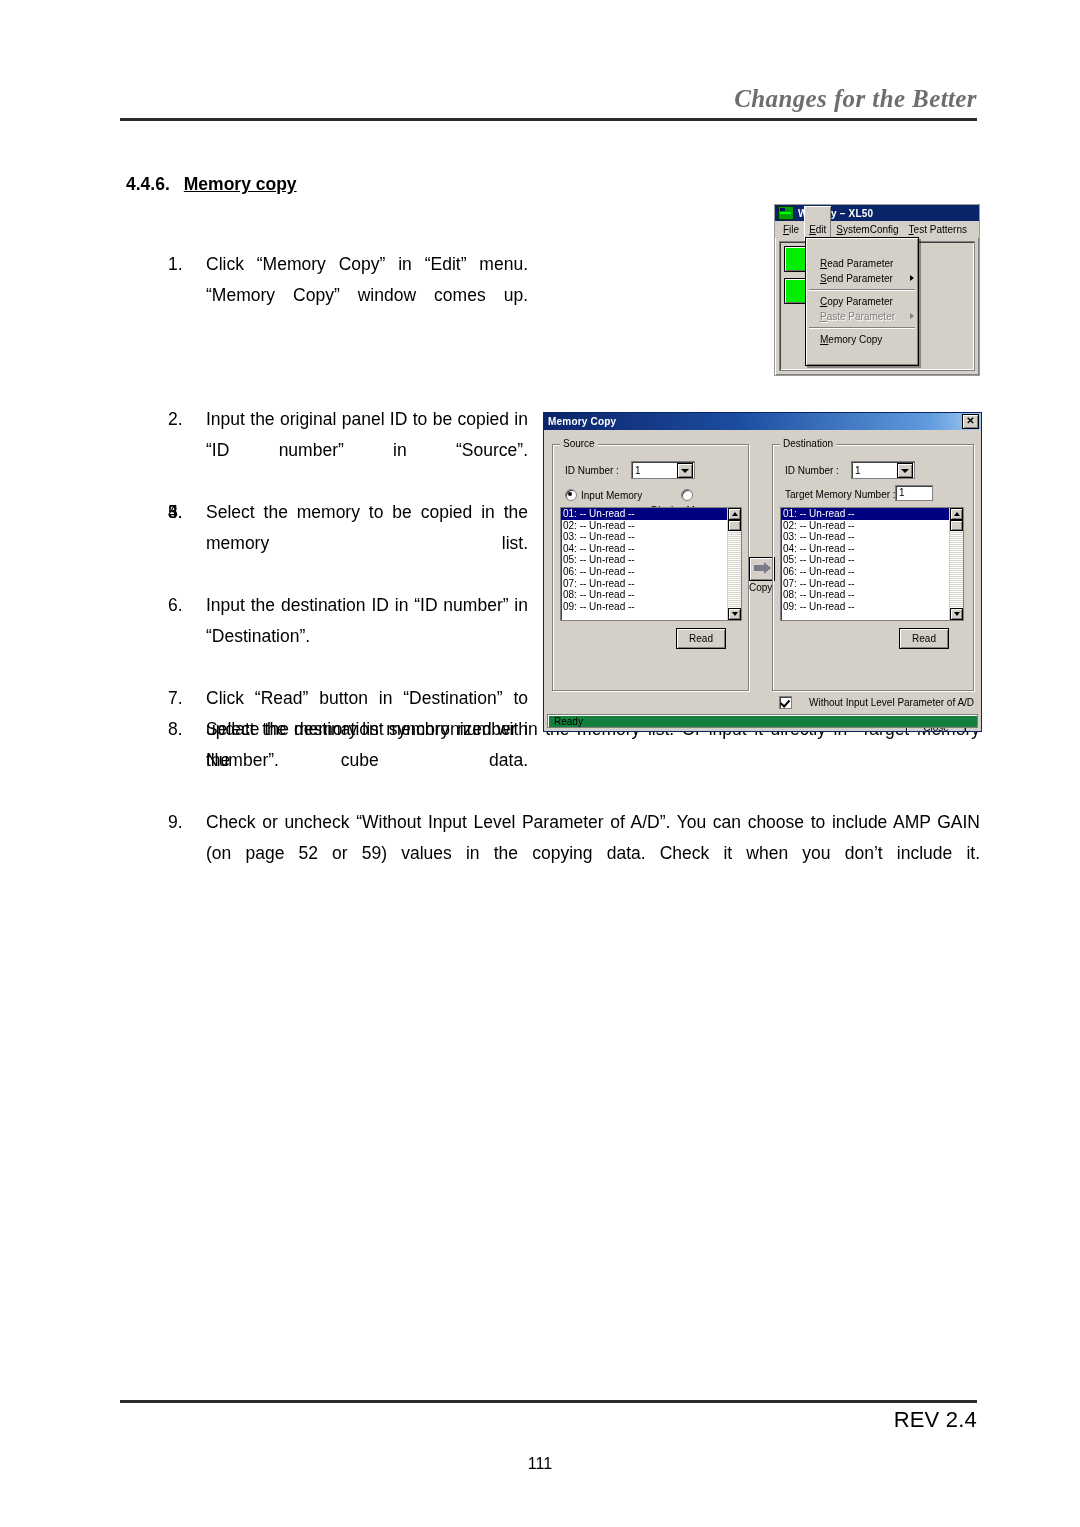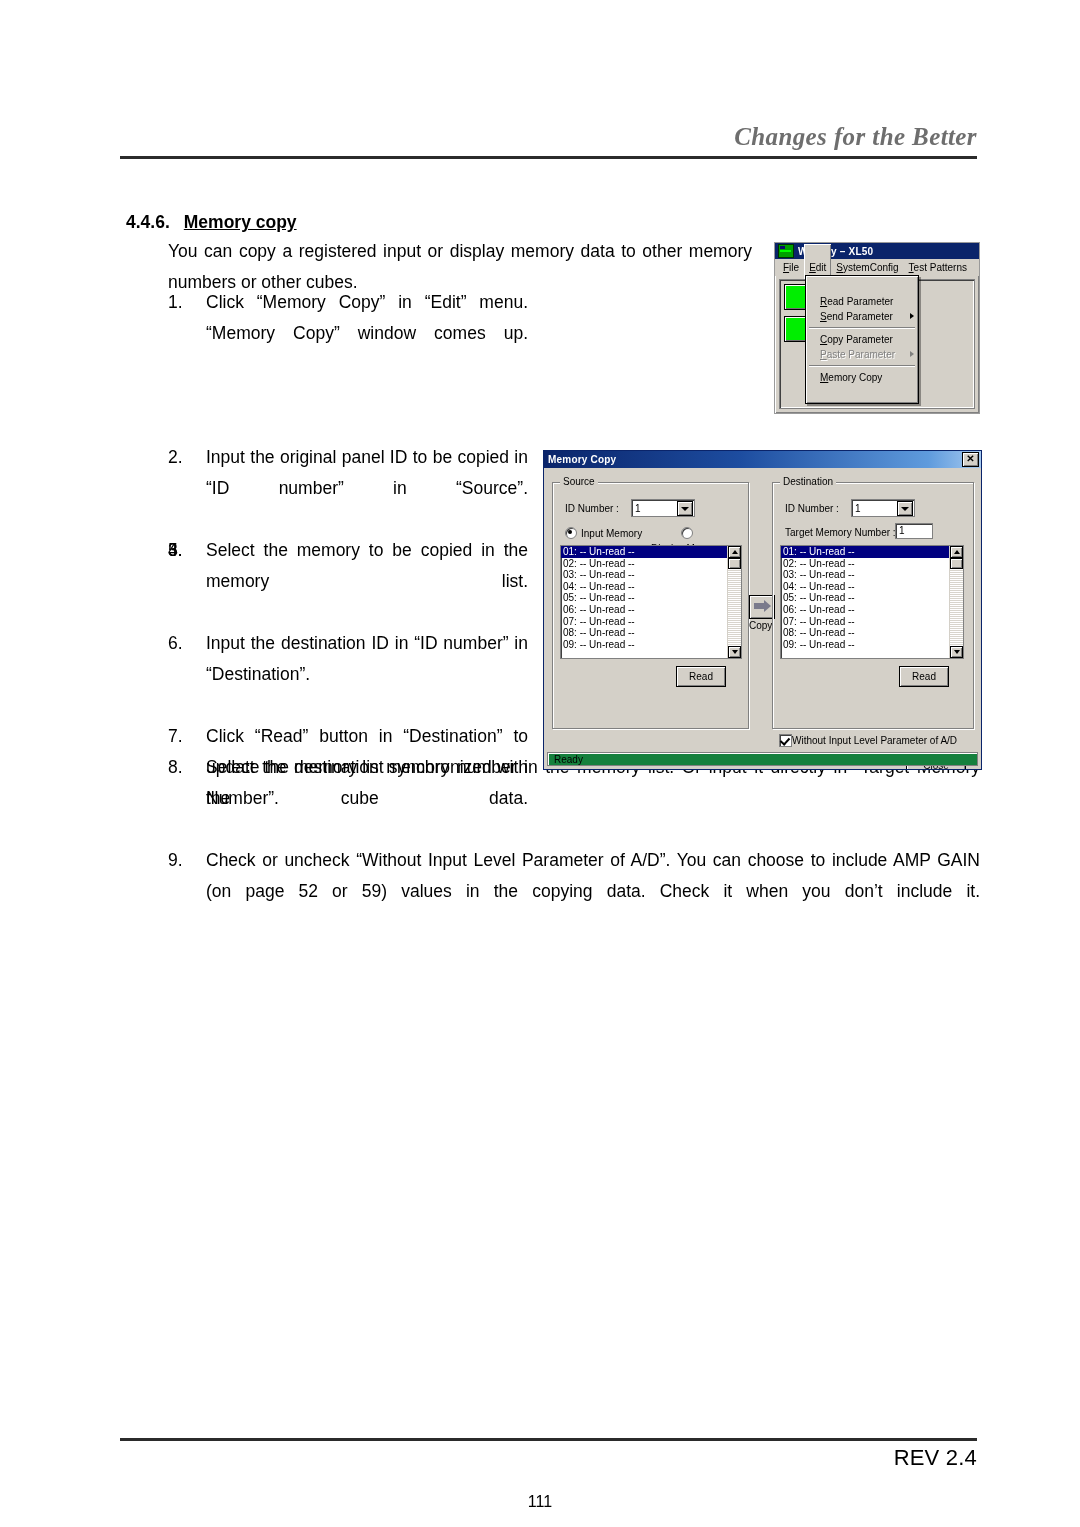--- a/index.html
+++ b/index.html
@@ -13,21 +13,20 @@
     position: relative;
     font-family: "Liberation Sans", sans-serif;
     color: #000;
     overflow: hidden;
   }
 
   
   .page {
     position: absolute;
     inset: 0;
-    margin-top: 38px;
   }
 
   
   .header-title {
     position: absolute;
     left: 0; right: 103px;
     top: 85px;
     text-align: right;
     font-family: "Liberation Serif", serif;
     font-style: italic;
@@ -442,21 +441,21 @@
   #copy-btn .arr::after {
     content:"";
     position:absolute; left:10px; top:-3px;
     width:0;height:0;
     border-left:7px solid #7a7a8c;
     border-top:6px solid transparent;
     border-bottom:6px solid transparent;
   }
   #copy-label { font-size: 10px; margin-top: 1px; }
 
-  .checkrow { position: absolute; display:flex; align-items:center; gap:0; font-size:10px; white-space:nowrap; }
+  .checkrow { position: absolute; display:flex; align-items:center; gap:17px; font-size:10px; white-space:nowrap; }
   .checkbox {
     width: 11px; height: 11px;
     background: #fff;
     border: 1px solid #808080;
     box-shadow: inset 1px 1px 0 #404040;
     position: relative; flex: 0 0 auto;
   }
   .checkbox.on::after {
     content:"";
     position:absolute; left:2px; top:1px;
@@ -484,21 +483,20 @@
 
 <div class="page">
 
   <div class="header-title">Changes for the Better</div>
   <div class="header-rule"></div>
 
   <div class="sec-head">
     <span class="num">4.4.6.</span><span class="ttl">Memory copy</span>
   </div>
 
-  <div class="para narrow intro">You can copy a registered input or display memory data to other memory numbers or other cubes.</div>
 
   <ol class="steps" id="steps-a">
     <li>
       <span class="mark">1.</span>
       <span class="txt">Click “Memory Copy” in “Edit” menu. “Memory Copy” window comes up.</span>
     </li>
   </ol>
 
   <ol class="steps" id="steps-b">
     <li>

